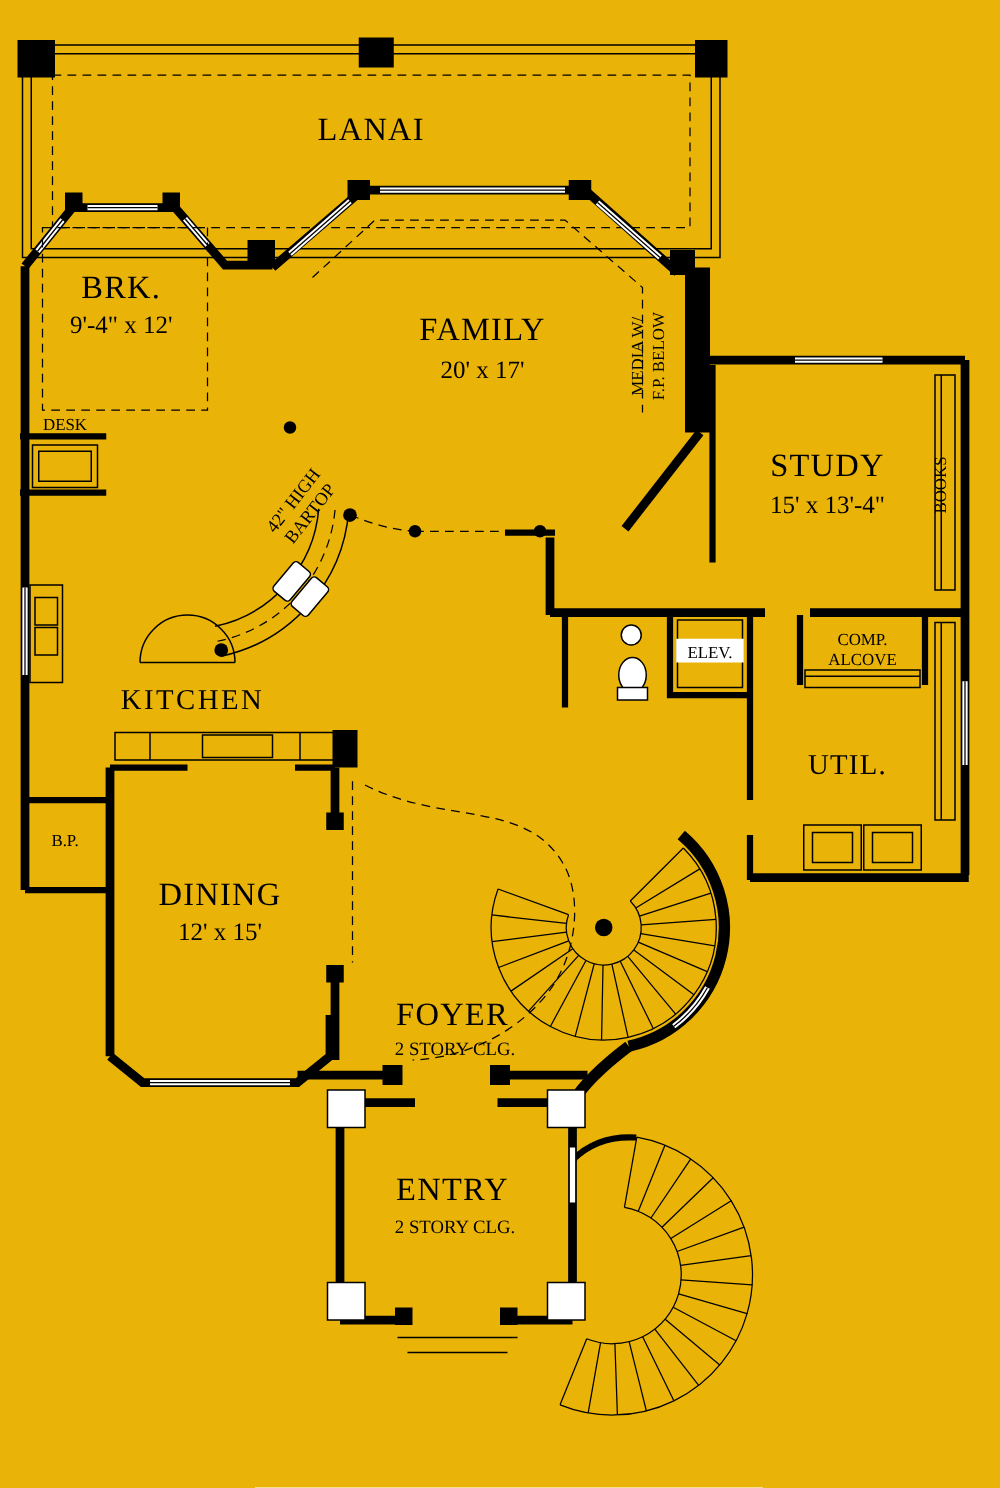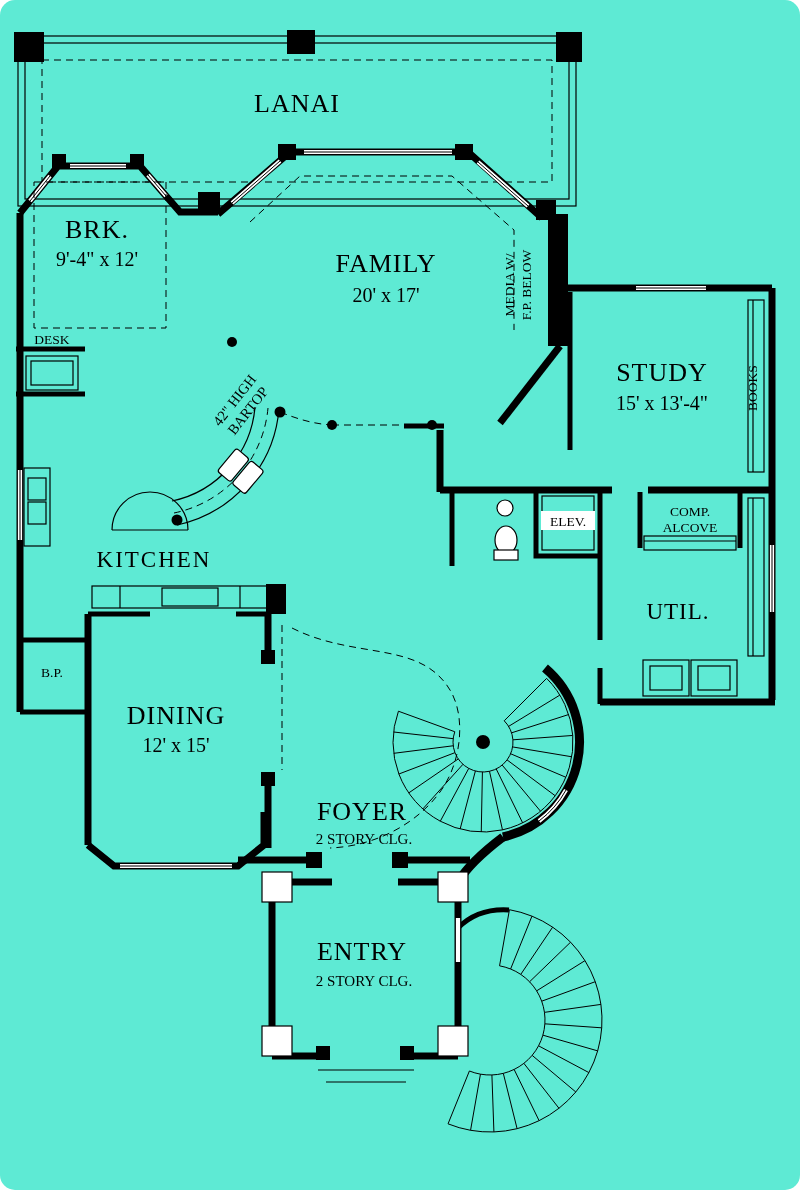--- a/index.html
+++ b/index.html
@@ -1,16 +1,16 @@
 <!DOCTYPE html>
 <html><head>
 <meta charset="utf-8">
 <style>
   html,body{margin:0;padding:0;background:#fff;}
-  #plan-wrap{position:relative;width:800px;height:1190px;background:#5eead4;overflow:hidden;border-radius:15px;}
+  #plan-wrap{position:relative;width:800px;height:1190px;background:#eab308;overflow:hidden;}
   svg{display:block;}
   .wall{stroke:#000;stroke-width:7;fill:none;stroke-linecap:butt;}
   .wall-thick{stroke-width:9;}
   .wall-med{stroke-width:5;}
   .thin{stroke:#000;stroke-width:1.2;fill:none;}
   .thin-f{stroke:#000;stroke-width:1.2;fill:#fff;}
   .dash{stroke:#000;stroke-width:1;fill:none;stroke-dasharray:7 5;}
   .win{stroke:#fff;stroke-width:4.2;fill:none;}
   .win2{stroke:#000;stroke-width:1;fill:none;}
   .blk{fill:#000;stroke:none;}

